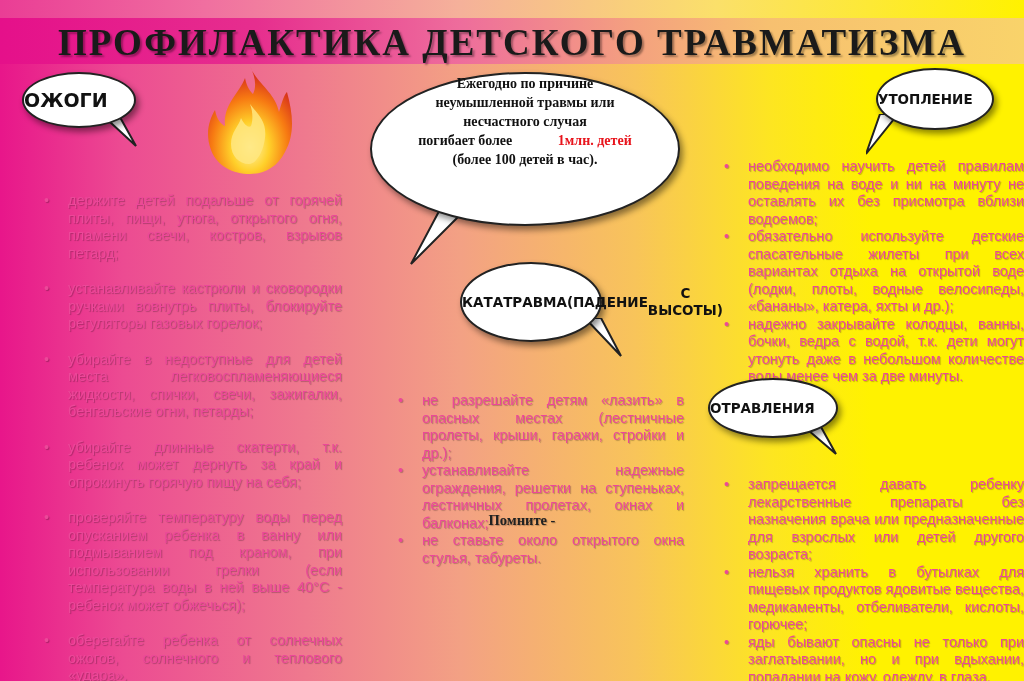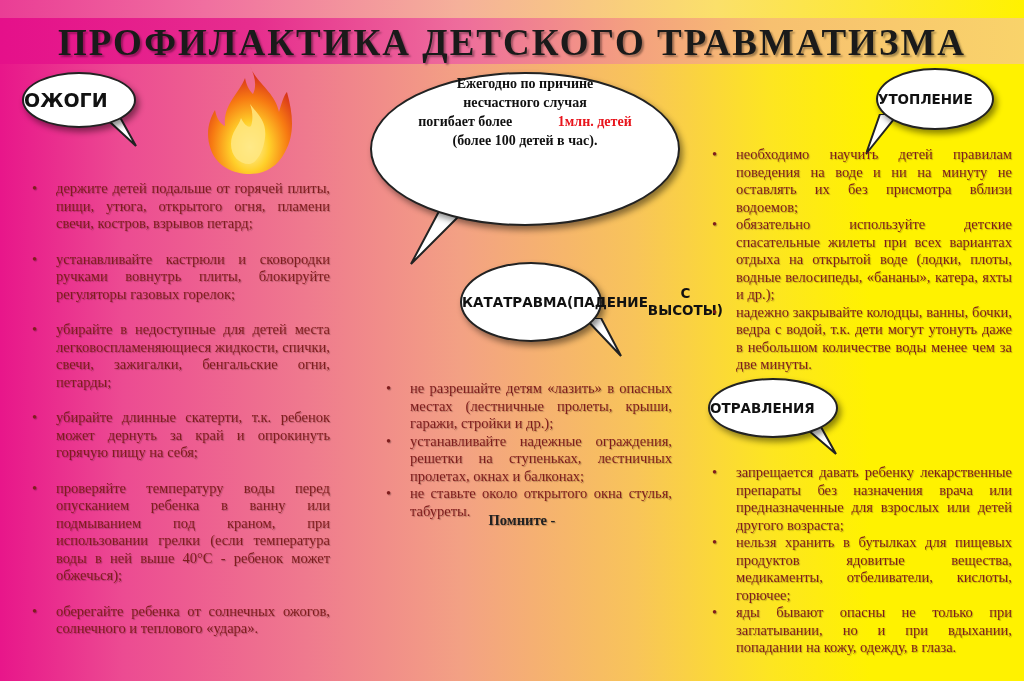--- a/index.html
+++ b/index.html
@@ -11,22 +11,22 @@
     background:linear-gradient(90deg,#ea3d95 0%,#f06fa0 20%,#f5b19a 45%,#fbe06a 70%,#fff200 100%);}
   .titlebar{position:absolute;left:0;top:18px;width:1024px;height:46px;
     background:linear-gradient(90deg,#e5108a 0%,#e62e8e 25%,#ee6d9c 45%,#f4a17f 62%,#f7c070 75%,#f9d36a 100%);}
   .title{position:absolute;left:0;top:20px;width:1024px;text-align:center;
     font-family:"Liberation Serif",serif;font-weight:bold;font-size:37px;letter-spacing:2px;
     color:#1a1a1a;text-shadow:2px 2px 2px rgba(0,0,0,.35);transform:scaleY(1.05);}
   .bubble{position:absolute;background:#fff;border:2px solid #222;border-radius:50%;
     box-shadow:3px 4px 6px rgba(0,0,0,.45);display:flex;align-items:center;justify-content:flex-start;
     text-align:center;font-family:"DejaVu Sans","Liberation Sans",sans-serif;font-weight:bold;color:#111;}
   .tail{position:absolute;}
-  .ul{position:absolute;margin:0;padding:0;list-style:none;color:#7f1d1d;
-    font-family:Liberation Serif, serif;font-size:14.5px;line-height:17.5px;text-align:justify;
+  .ul{position:absolute;margin:12px;padding:0;list-style:none;color:#ec4899;
+    font-family:Liberation Sans, sans-serif;font-size:14.5px;line-height:17.5px;text-align:justify;
     text-shadow:1px 1px 1px rgba(0,0,0,.25);}
   .ul li{position:relative;padding-left:30px;}
   .ul li::before{content:"•";position:absolute;left:6px;top:0;}
   .left li{margin-bottom:18px;}
   .right li{margin-bottom:0;}
   .center-list li{margin-bottom:0;}
   .remember{position:absolute;text-align:center;font-family:"Liberation Serif",serif;
     font-size:14.5px;line-height:17.5px;color:#3a1a1a;text-shadow:1px 1px 1px rgba(0,0,0,.25);}
   .remember b{display:block;color:#222;}
   .highlight{color:#e8141c;margin-left:42px;}
@@ -66,20 +66,21 @@
   <li>убирайте длинные скатерти, т.к. ребенок может дернуть за край и опрокинуть горячую пищу на себя;</li>
   <li>проверяйте температуру воды перед опусканием ребенка в ванну или подмыванием под краном, при использовании грелки (если температура воды в ней выше 40°C -  ребенок может обжечься);</li>
   <li>оберегайте ребенка от солнечных ожогов, солнечного и теплового «удара».</li>
 </ul>
 
 <svg class="tail" style="left:405px;top:200px" width="70" height="70">
   <path d="M40 0 L6 64 L64 6 Z" fill="#fff" stroke="#222" stroke-width="2"></path>
 </svg>
 <div class="bubble" style="left:370px;top:72px;width:306px;height:150px;font-family:'Liberation Serif',serif;font-size:14px;line-height:19px;flex-direction:column;">
   <span>Ежегодно по причине</span>
+  <span>неумышленной травмы или</span>
   <span>несчастного случая</span>
   <span><span>погибает более </span><span class="highlight">1млн. детей</span></span>
   <span>(более 100 детей в час).</span>
 </div>
 
 <svg class="tail" style="left:585px;top:318px" width="40" height="42">
   <path d="M0 0 L36 38 L16 0 Z" fill="#fff" stroke="#222" stroke-width="2"></path>
 </svg>
 <div class="bubble" style="left:460px;top:262px;width:138px;height:76px;font-size:13.5px;line-height:17px;flex-direction:row;">
   <span>КАТАТРАВМА</span>

